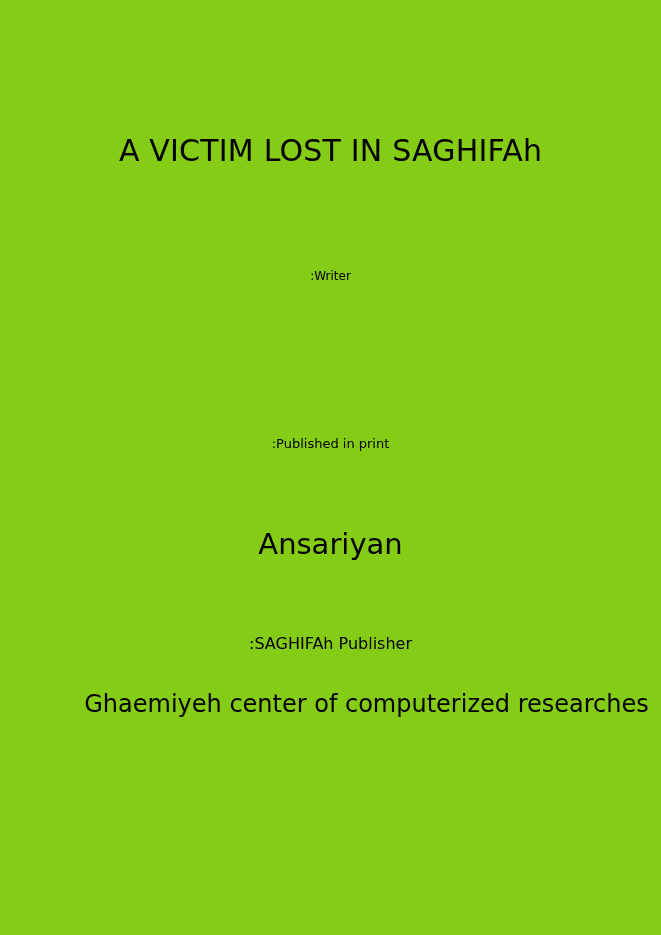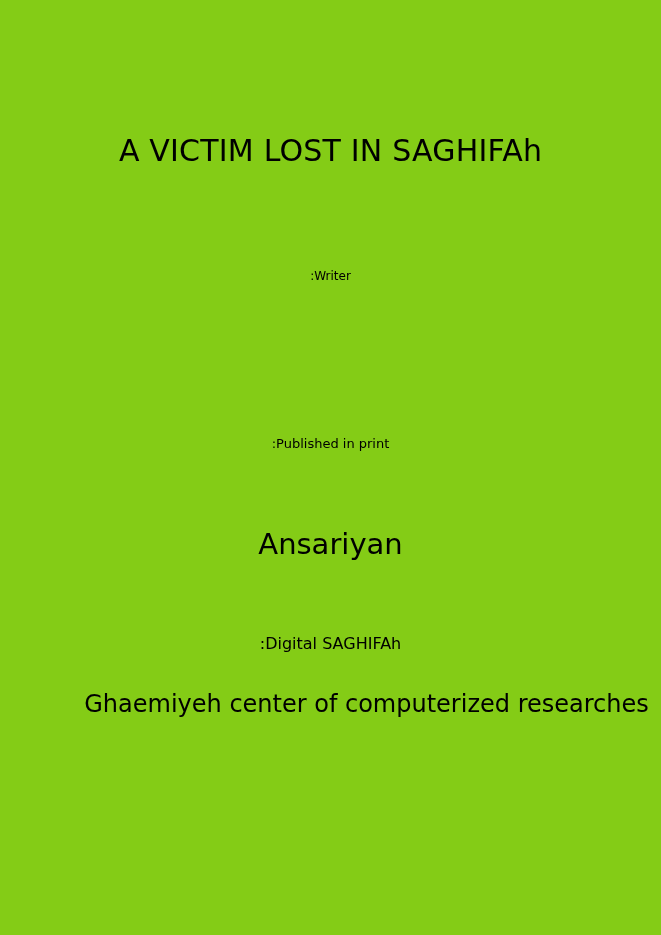--- a/index.html
+++ b/index.html
@@ -66,17 +66,17 @@
 
   <div class="centered title">A VICTIM LOST IN SAGHIFAh</div>
 
   <div class="centered label-writer">:Writer</div>
 
 
   <div class="centered label-print">:Published in print</div>
 
   <div class="centered publisher-print">Ansariyan</div>
 
-  <div class="centered label-digital">:Digital SAGHIFAh</div>
+  <div class="centered label-digital">:SAGHIFAh Publisher</div>
 
   <div class="centered publisher-digital">Ghaemiyeh center of computerized researches</div>
 
 </div>
 
 </body></html>

